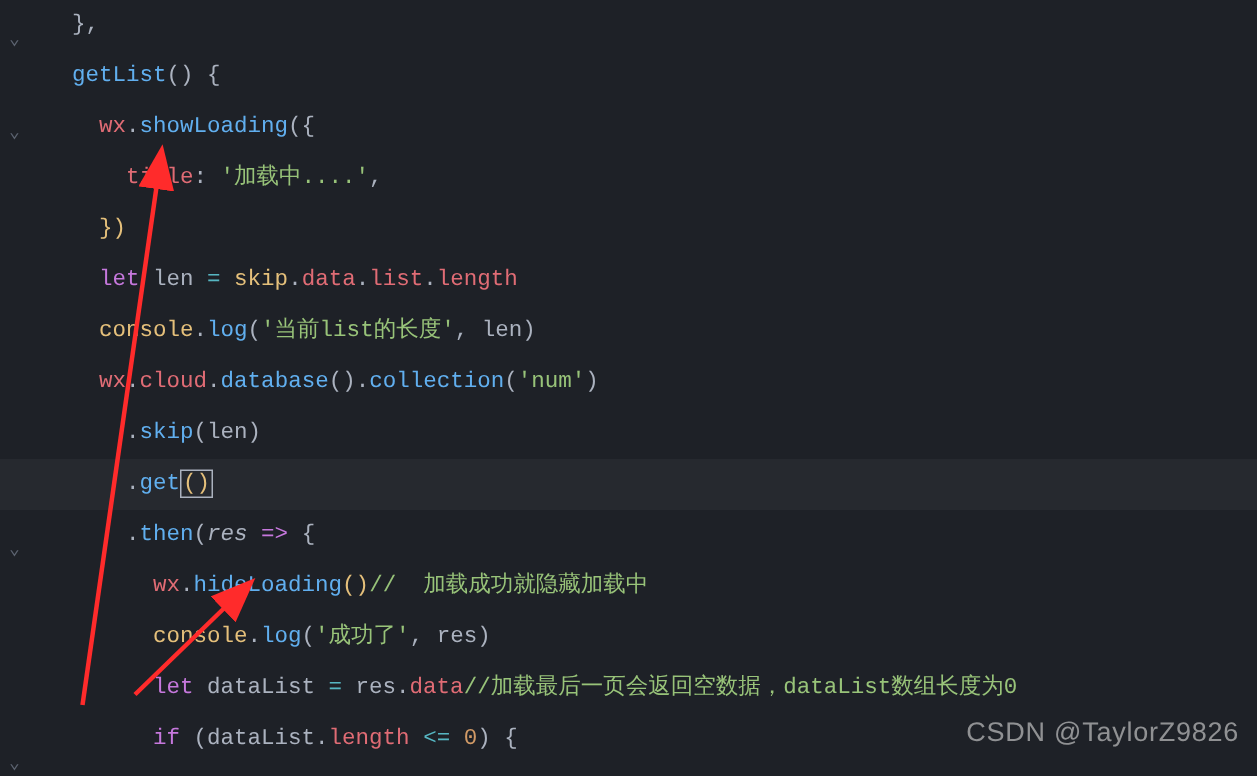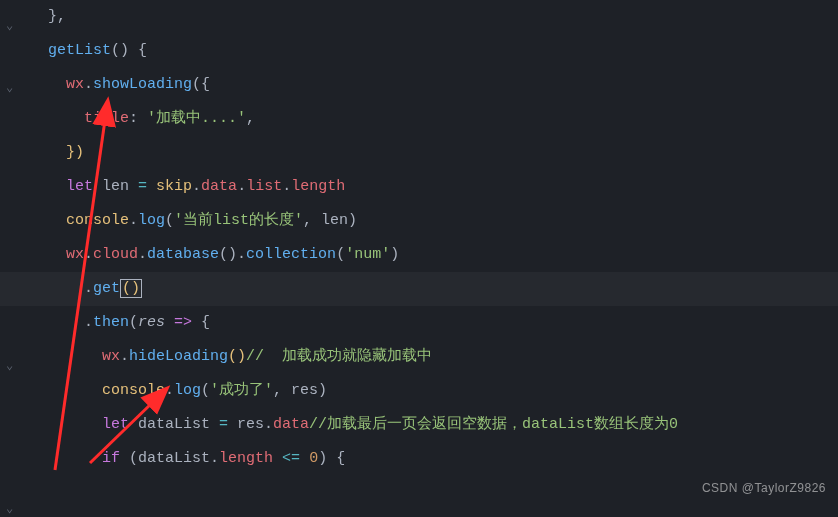--- a/index.html
+++ b/index.html
@@ -64,21 +64,21 @@
     position: absolute;
     top: 0; left: 0;
     pointer-events: none;
   }
   .watermark {
     position: absolute;
     right: 12px;
     bottom: 12px;
     color: rgba(220,220,220,0.6);
     font-family: sans-serif;
-    font-size: 12px;
+    font-size: 18px;
     letter-spacing: 0.5px;
     pointer-events: none;
   }
 </style>
 </head>
 <body>
 
 <div class="editor">
   <div class="gutter">
     <span class="collapse-caret" style="top:9px;">⌄</span>
@@ -96,20 +96,21 @@
   <div class="line"><span class="plain">      </span><span class="prop">title</span><span class="plain">: </span><span class="str">'加载中....'</span><span class="plain">,</span></div>
 
   <div class="line"><span class="obj">    })</span></div>
 
   <div class="line"><span class="plain">    </span><span class="kw">let</span><span class="plain"> len </span><span class="op">=</span><span class="plain"> </span><span class="obj">skip</span><span class="plain">.</span><span class="red-var">data</span><span class="plain">.</span><span class="red-var">list</span><span class="plain">.</span><span class="red-var">length</span></div>
 
   <div class="line"><span class="plain">    </span><span class="obj">console</span><span class="plain">.</span><span class="fn">log</span><span class="plain">(</span><span class="str">'当前list的长度'</span><span class="plain">, len)</span></div>
 
   <div class="line"><span class="plain">    </span><span class="red-var">wx</span><span class="plain">.</span><span class="red-var">cloud</span><span class="plain">.</span><span class="fn">database</span><span class="plain">().</span><span class="fn">collection</span><span class="plain">(</span><span class="str">'num'</span><span class="plain">)</span></div>
 
+  <div class="line"><span class="plain">      .</span><span class="fn">skip</span><span class="plain">(len)</span></div>
 
   <div class="line highlighted-line"><span class="plain">      .</span><span class="fn">get</span><span class="obj cursor-outline"><span>(</span><span>)</span></span></div>
 
   <div class="line"><span class="plain">      .</span><span class="fn">then</span><span class="plain">(</span><span class="param">res</span><span class="plain"> </span><span class="kw">=&gt;</span><span class="plain"> {</span></div>
 
   <div class="line"><span class="plain">        </span><span class="red-var">wx</span><span class="plain">.</span><span class="fn">hideLoading</span><span class="obj">()</span><span class="cmt-green">//  加载成功就隐藏加载中</span></div>
 
   <div class="line"><span class="plain">        </span><span class="obj">console</span><span class="plain">.</span><span class="fn">log</span><span class="plain">(</span><span class="str">'成功了'</span><span class="plain">, res)</span></div>
 
   <div class="line"><span class="plain">        </span><span class="kw">let</span><span class="plain"> dataList </span><span class="op">=</span><span class="plain"> res.</span><span class="red-var">data</span><span class="cmt-green">//加载最后一页会返回空数据，dataList数组长度为0</span></div>

